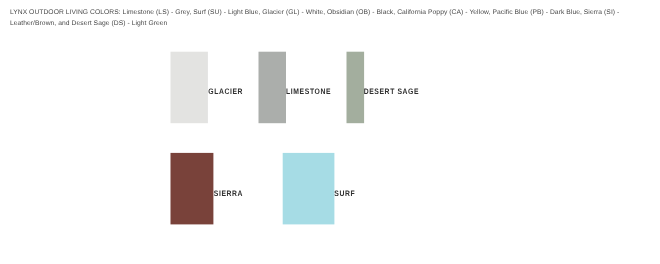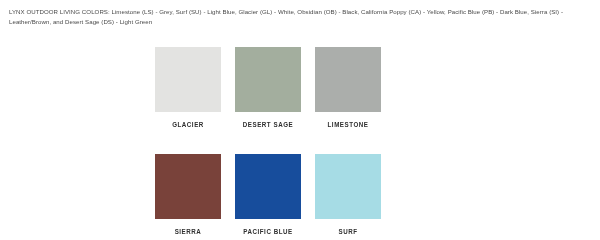--- a/index.html
+++ b/index.html
@@ -46,26 +46,27 @@
     top: 47px;
     width: 312px;
   }
   .row {
     display: flex;
     flex-direction: row;
     align-items: flex-start;
   }
   .row + .row {
     margin-top: 27px;
+    gap: 22px;
   }
   .cell {
     width: 66px;
     margin-right: 14px;
     display: flex;
-    flex-direction: column;
+    flex-direction: row;
     align-items: center;
   }
   .cell:last-child { margin-right: 0; }
 
   .swatch {
     width: 66px;
     height: 65px;
     display: block;
   }
 
@@ -90,37 +91,33 @@
   <div class="caption">LYNX OUTDOOR LIVING COLORS: Limestone (LS) - Grey, Surf (SU) - Light Blue, Glacier (GL) - White, Obsidian (OB) - Black, California Poppy (CA) - Yellow, Pacific Blue (PB) - Dark Blue, Sierra (SI) - Leather/Brown, and Desert Sage (DS) - Light Green</div>
 
   <div class="grid">
 
     <div class="row">
       <div class="cell">
         <span class="swatch" style="background-color: rgb(227, 227, 225);"></span>
         <span class="swatch-label">GLACIER</span>
       </div>
       <div class="cell">
+        <span class="swatch" style="background-color: rgb(171, 174, 171);"></span>
+        <span class="swatch-label">LIMESTONE</span>
+      </div>
+      <div class="cell">
         <span class="swatch" style="background-color: rgb(163, 174, 158);"></span>
         <span class="swatch-label">DESERT SAGE</span>
-      </div>
-      <div class="cell">
-        <span class="swatch" style="background-color: rgb(171, 174, 171);"></span>
-        <span class="swatch-label">LIMESTONE</span>
       </div>
     </div>
 
     <div class="row">
       <div class="cell">
         <span class="swatch" style="background-color: rgb(121, 66, 58);"></span>
         <span class="swatch-label">SIERRA</span>
-      </div>
-      <div class="cell">
-        <span class="swatch" style="background-color: rgb(23, 77, 156);"></span>
-        <span class="swatch-label">PACIFIC BLUE</span>
       </div>
       <div class="cell">
         <span class="swatch" style="background-color: rgb(166, 220, 229);"></span>
         <span class="swatch-label">SURF</span>
       </div>
     </div>
 
   </div>
 </div>
 

